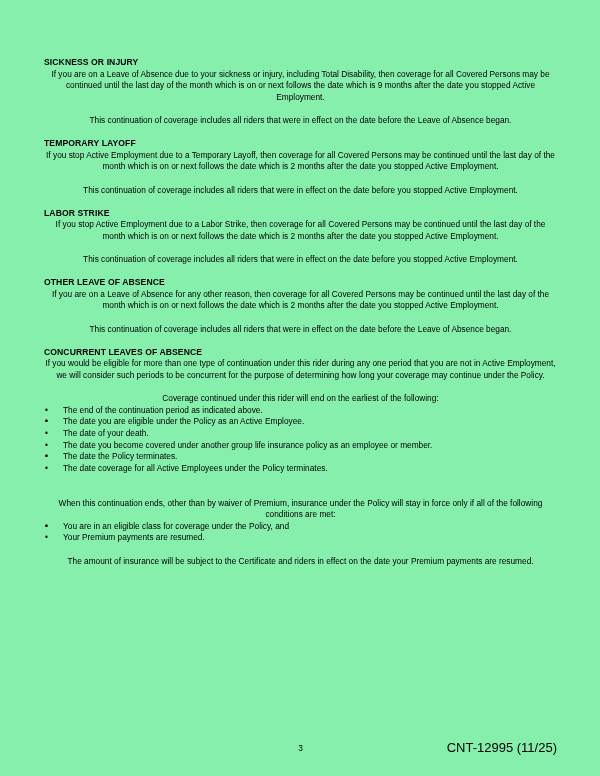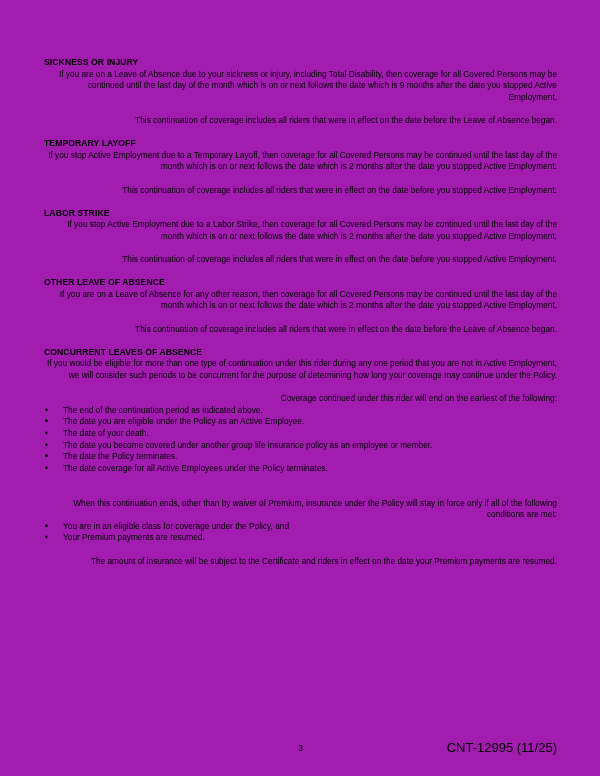--- a/index.html
+++ b/index.html
@@ -10,21 +10,21 @@
   }
   body {
     font-family: "Liberation Sans", sans-serif;
     color: #000000;
     -webkit-font-smoothing: antialiased;
   }
   .page {
     position: relative;
     width: 600px;
     height: 776px;
-    background: #a21caf;
+    background: #86efac;
     overflow: hidden;
     box-sizing: border-box;
   }
   .content {
     position: absolute;
     left: 44px;
     top: 57px;
     width: 513px;
   }
   h2.section-heading {
@@ -34,21 +34,21 @@
     margin: 0;
     padding: 0;
     letter-spacing: 0.01em;
   }
   p.body-text {
     font-size: 8.3px;
     line-height: 11.6px;
     font-weight: normal;
     margin: 0;
     padding: 0;
-    text-align: right;
+    text-align: center;
   }
   .gap {
     height: 11.6px;
     font-size: 0;
     line-height: 11.6px;
   }
   ul.bullet-list {
     margin: 0;
     padding: 0;
     list-style: none;

